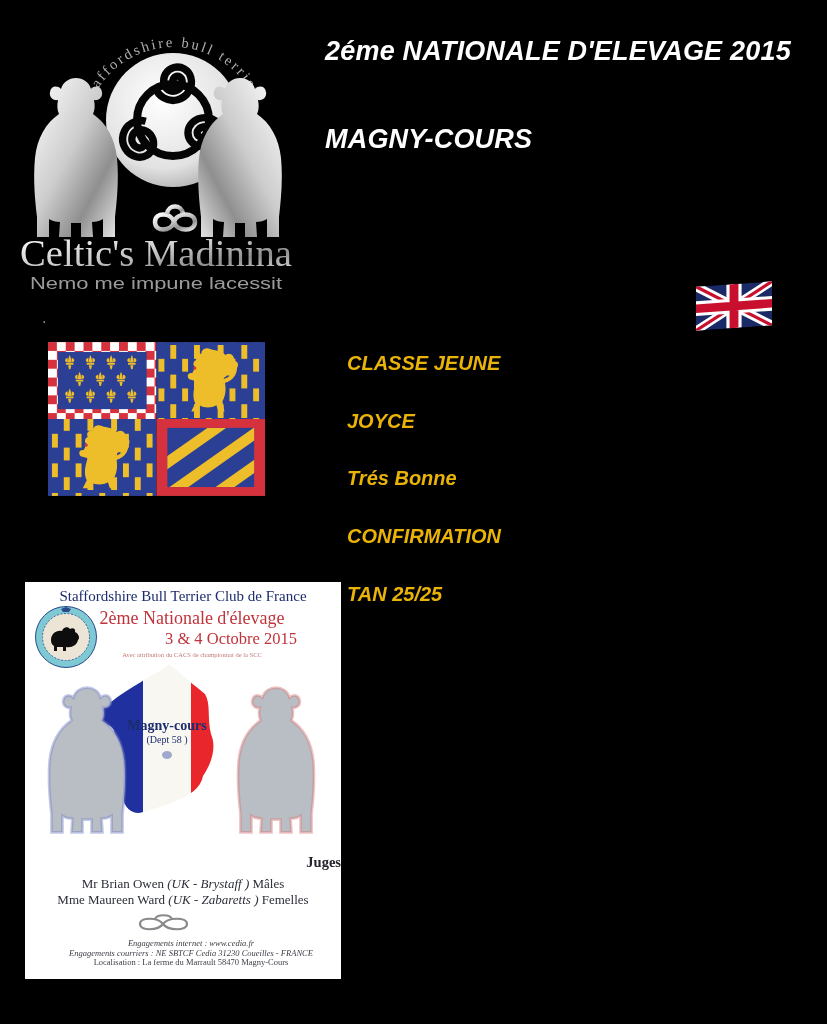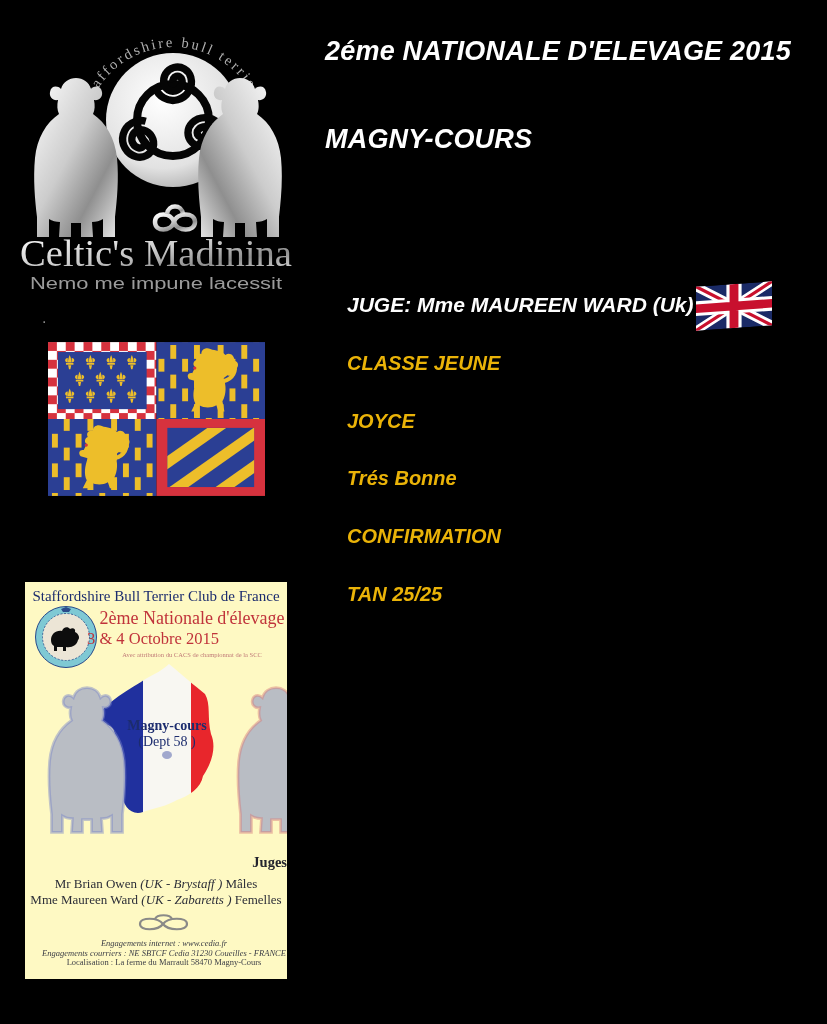--- a/index.html
+++ b/index.html
@@ -24,39 +24,39 @@
   .uk-flag{position:absolute;left:696px;top:284px;width:76px;height:44px;transform:skewY(-4deg);}
 
   .result-line{position:absolute;left:347px;color:#eab308;font-weight:bold;font-style:italic;
                font-size:20px;white-space:nowrap;}
   .r0{top:352px;} .r1{top:410px;text-align:right;} .r2{top:467px;} .r3{top:525px;} .r4{top:583px;}
 
   
   .bfc-flag{position:absolute;left:48px;top:341px;width:217px;height:156px;}
 
   
-  .poster{position:absolute;left:25px;top:582px;width:262px;height:397px;
-          background:#fef9c3;overflow:hidden;font-family:"Liberation Serif",serif;}
+  .poster{position:absolute;left:25px;top:582px;width:316px;height:397px;
+          background:#ffffff;overflow:hidden;font-family:"Liberation Serif",serif;}
   .poster-club{position:absolute;left:0;top:6px;width:100%;text-align:center;
                color:#1c2c6e;font-size:15px;white-space:nowrap;}
   .club-badge{position:absolute;left:10px;top:24px;width:62px;height:62px;}
   .poster-t1{position:absolute;left:62px;top:26px;width:210px;text-align:center;
              color:#c0333b;font-size:18px;white-space:nowrap;}
-  .poster-t2{position:absolute;left:62px;top:47px;width:210px;text-align:left;
+  .poster-t2{position:absolute;left:62px;top:47px;width:210px;text-align:right;
              color:#c0333b;font-size:16.5px;white-space:nowrap;}
   .poster-sub{position:absolute;left:62px;top:69px;width:210px;text-align:center;
               color:#c07a78;font-size:6.5px;white-space:nowrap;}
   .france-map{position:absolute;left:72px;top:78px;width:140px;height:203px;}
   .poster-dog{position:absolute;width:118px;height:152px;}
   .poster-dog.left{left:3px;top:102px;}
   .poster-dog.right{left:192px;top:102px;}
   .map-town{position:absolute;left:62px;top:136px;width:160px;text-align:center;
             color:#1c2c6e;font-weight:bold;font-size:14px;}
   .map-dept{position:absolute;left:62px;top:152px;width:160px;text-align:center;
-            color:#1c2c6e;font-size:14px;}
+            color:#1c2c6e;font-size:10px;}
   .map-dot{position:absolute;left:137px;top:169px;width:10px;height:8px;border-radius:50%;
            background:#5a68ae;opacity:.55;}
   .poster-juges{position:absolute;left:0;top:272px;width:100%;text-align:right;
                 color:#23242e;font-weight:bold;font-size:14.5px;}
   .judge-row{position:absolute;left:0;width:100%;text-align:center;color:#2c2e38;
              font-size:13px;white-space:nowrap;}
   .jr1{top:294px;} .jr2{top:310px;}
   .judge-row .affix{font-style:italic;}
   .knot-svg{position:absolute;left:110px;top:330px;width:57px;height:23px;}
   .pfoot{position:absolute;left:0;width:100%;text-align:center;color:#3c3e46;font-size:8.5px;
@@ -115,21 +115,20 @@
 
     <text x="148" y="258" text-anchor="middle" font-family="Liberation Serif, serif" font-size="37" fill="url(#silv)" textLength="272" lengthAdjust="spacingAndGlyphs">Celtic's Madinina</text>
     <text x="148" y="281" text-anchor="middle" font-family="Liberation Sans, sans-serif" font-size="16" fill="#9b9b9b" textLength="252" lengthAdjust="spacingAndGlyphs">Nemo me impune lacessit</text>
   </svg>
 
   <div class="dot-mark">.</div>
 
   <div class="hdr hdr1">2éme NATIONALE D'ELEVAGE 2015</div>
   <div class="hdr hdr2">MAGNY-COURS</div>
 
-  <div class="judge-line">JUGE: Mme MAUREEN WARD (Uk)</div>
   <svg class="uk-flag" viewBox="0 0 60 36" preserveAspectRatio="none">
     <rect width="60" height="36" fill="#1a2a66"></rect>
     <path d="M0,0 L60,36 M60,0 L0,36" stroke="#ffffff" stroke-width="7"></path>
     <path d="M0,0 L60,36 M60,0 L0,36" stroke="#c8102e" stroke-width="2.6"></path>
     <path d="M30,0 V36 M0,18 H60" stroke="#ffffff" stroke-width="12"></path>
     <path d="M30,0 V36 M0,18 H60" stroke="#c8102e" stroke-width="7"></path>
   </svg>
 
   <div class="result-line r0">CLASSE JEUNE</div>
   <div class="result-line r1">JOYCE</div>

